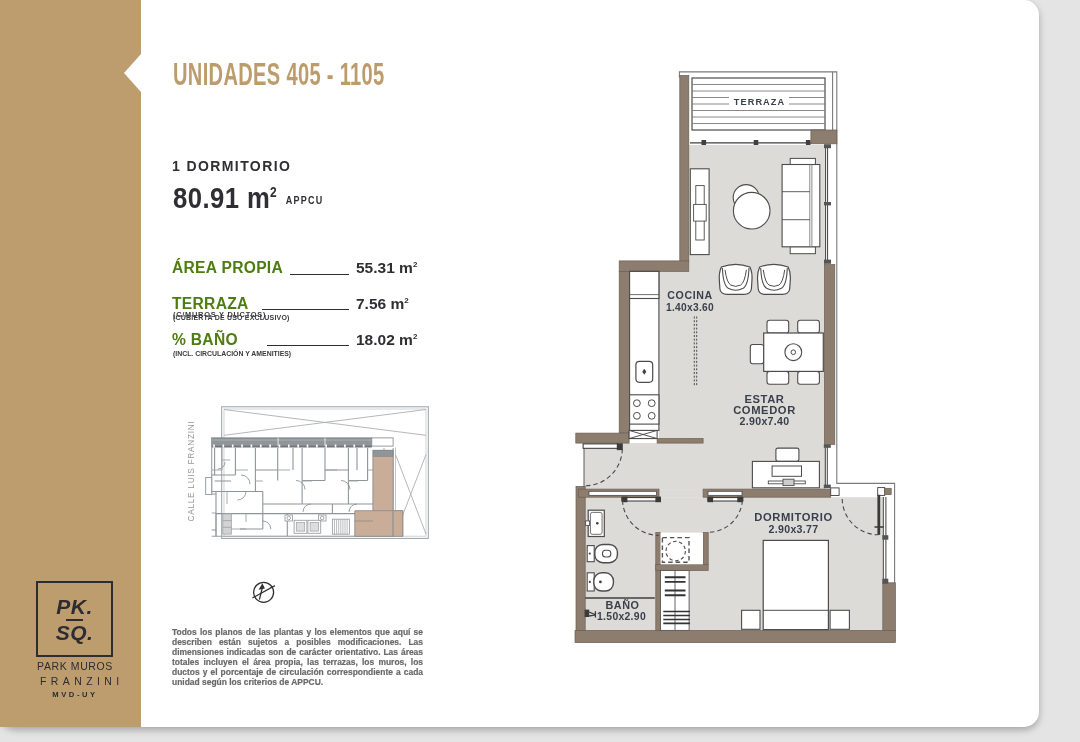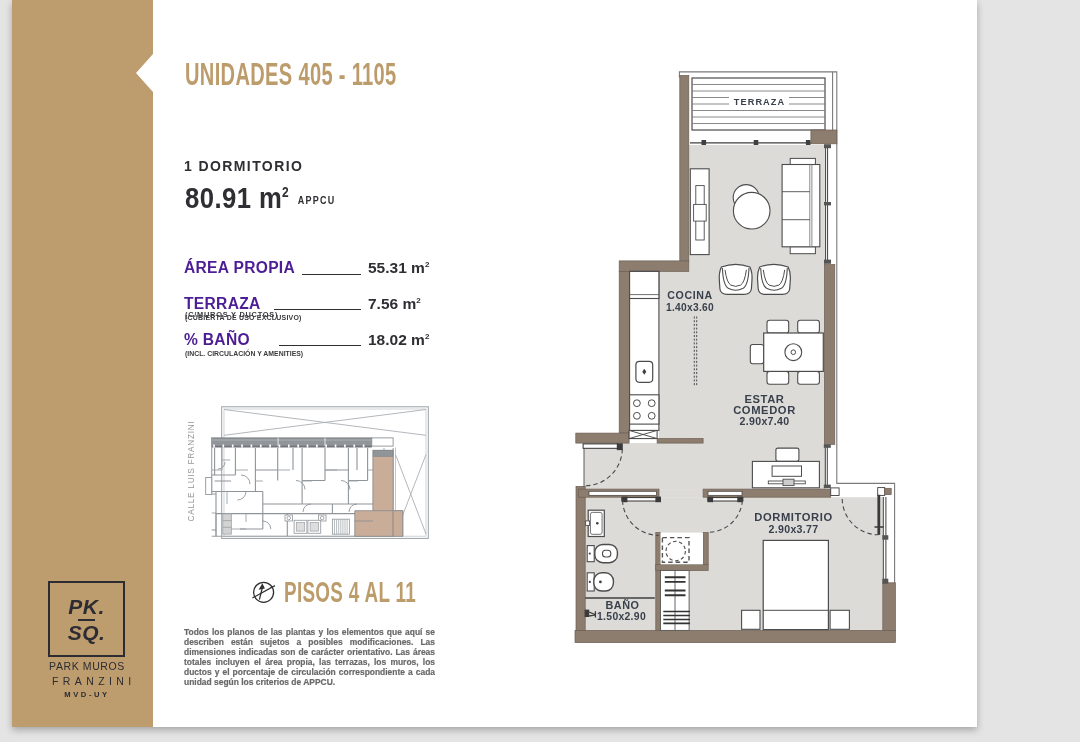--- a/index.html
+++ b/index.html
@@ -1,34 +1,34 @@
 <!DOCTYPE html>
 <html><head>
 <meta charset="utf-8">
 <style>
   html,body{margin:0;padding:0;}
   body{width:1080px;height:742px;background:#e4e4e4;position:relative;overflow:hidden;
        font-family:"Liberation Sans", sans-serif;}
-  .sheet{position:absolute;left:12px;top:0;width:965px;height:727px;background:#ffffff;
-         box-shadow:0 3px 7px rgba(0,0,0,0.28);}
+  .sheet{position:absolute;left:0;top:0;width:1039px;height:727px;background:#ffffff;
+         box-shadow:0 3px 7px rgba(0,0,0,0.28);border-radius:15px;}
   .sidebar{position:absolute;left:0;top:0;width:141px;height:727px;background:#bd9c6d;}
   .notch{position:absolute;left:124px;top:54px;width:0;height:0;
          border-top:19px solid transparent;border-bottom:19px solid transparent;
          border-right:17px solid #ffffff;}
   .abs{position:absolute;}
   .gold{color:#bd9c6c;}
   .cond{display:inline-block;transform:scaleX(0.638);transform-origin:0 50%;white-space:nowrap;
         font-weight:bold;}
   .h1{left:173px;top:56px;font-size:31.5px;letter-spacing:0.5px;}
   .dorm{left:172px;top:158px;font-size:14px;font-weight:bold;letter-spacing:1.4px;color:#2e2e33;}
   .big{left:173px;top:181px;font-size:30px;font-weight:bold;color:#2e2e33;letter-spacing:0.5px;}
   .big sup{font-size:14px;}
   .bign{display:inline-block;transform:scaleX(0.855);transform-origin:0 50%;white-space:nowrap;}
   .appcu{font-size:10.5px;letter-spacing:1.5px;font-weight:bold;vertical-align:4px;margin-left:10px;}
-  .rowlab{font-size:15.6px;font-weight:bold;color:#4c1d95;letter-spacing:0.3px;}
+  .rowlab{font-size:15.6px;font-weight:bold;color:#4d7c0f;letter-spacing:0.3px;}
   .rowsub{font-size:7px;font-weight:bold;color:#3a3a3e;letter-spacing:0.2px;}
   .rowval{font-size:15.5px;font-weight:bold;color:#2e2e33;letter-spacing:0px;}
   .rowval sup{font-size:8px;}
   .rline{border-top:1.6px solid #2e2e33;height:0;}
   .pisos{left:272px;top:575px;font-size:30px;letter-spacing:0.5px;}
   .pisos .cond{transform:scaleX(0.629);}
   .disc{left:172px;top:628px;width:251px;font-size:8.45px;line-height:9.95px;color:#696969;
         text-align:justify;text-align-last:left;font-weight:bold;-webkit-text-stroke:0.2px #696969;}
   .logo{left:36px;top:581px;width:73px;height:72px;border:2.4px solid #2d2c33;color:#2d2c33;
         text-align:center;}
@@ -62,21 +62,20 @@
   <div class="abs rowlab" style="left:172px;top:295px;">TERRAZA</div>
   <div class="abs rline" style="left:262px;top:309px;width:87px;"></div>
   <div class="abs rowval" style="left:356px;top:295px;">7.56 m<sup>2</sup></div>
   <div class="abs rowsub" style="left:173px;top:314px;font-size:7px;letter-spacing:0.2px;">(CUBIERTA DE USO EXCLUSIVO)</div>
 
   <div class="abs rowlab" style="left:172px;top:331px;">% BAÑO</div>
   <div class="abs rline" style="left:267px;top:345px;width:82px;"></div>
   <div class="abs rowval" style="left:356px;top:331px;">18.02 m<sup>2</sup></div>
   <div class="abs rowsub" style="left:173px;top:350px;font-size:6.9px;letter-spacing:0px;">(INCL. CIRCULACIÓN Y AMENITIES)</div>
 
-  <div class="abs pisos"><span class="cond gold">PISOS 4 AL 11</span></div>
 
   <div class="abs disc">Todos los planos de las plantas y los elementos que aquí se describen están sujetos a posibles modificaciones. Las dimensiones indicadas son de carácter orientativo. Las áreas totales incluyen el área propia, las terrazas, los muros, los ductos y el porcentaje de circulación correspondiente a cada unidad según los criterios de APPCU.</div>
 
   <div class="abs logo">
     <div class="pk">PK.</div>
     <div class="pkline"></div>
     <div class="pk" style="margin-top:0;">SQ.</div>
   </div>
 
   <div class="abs lsub">

